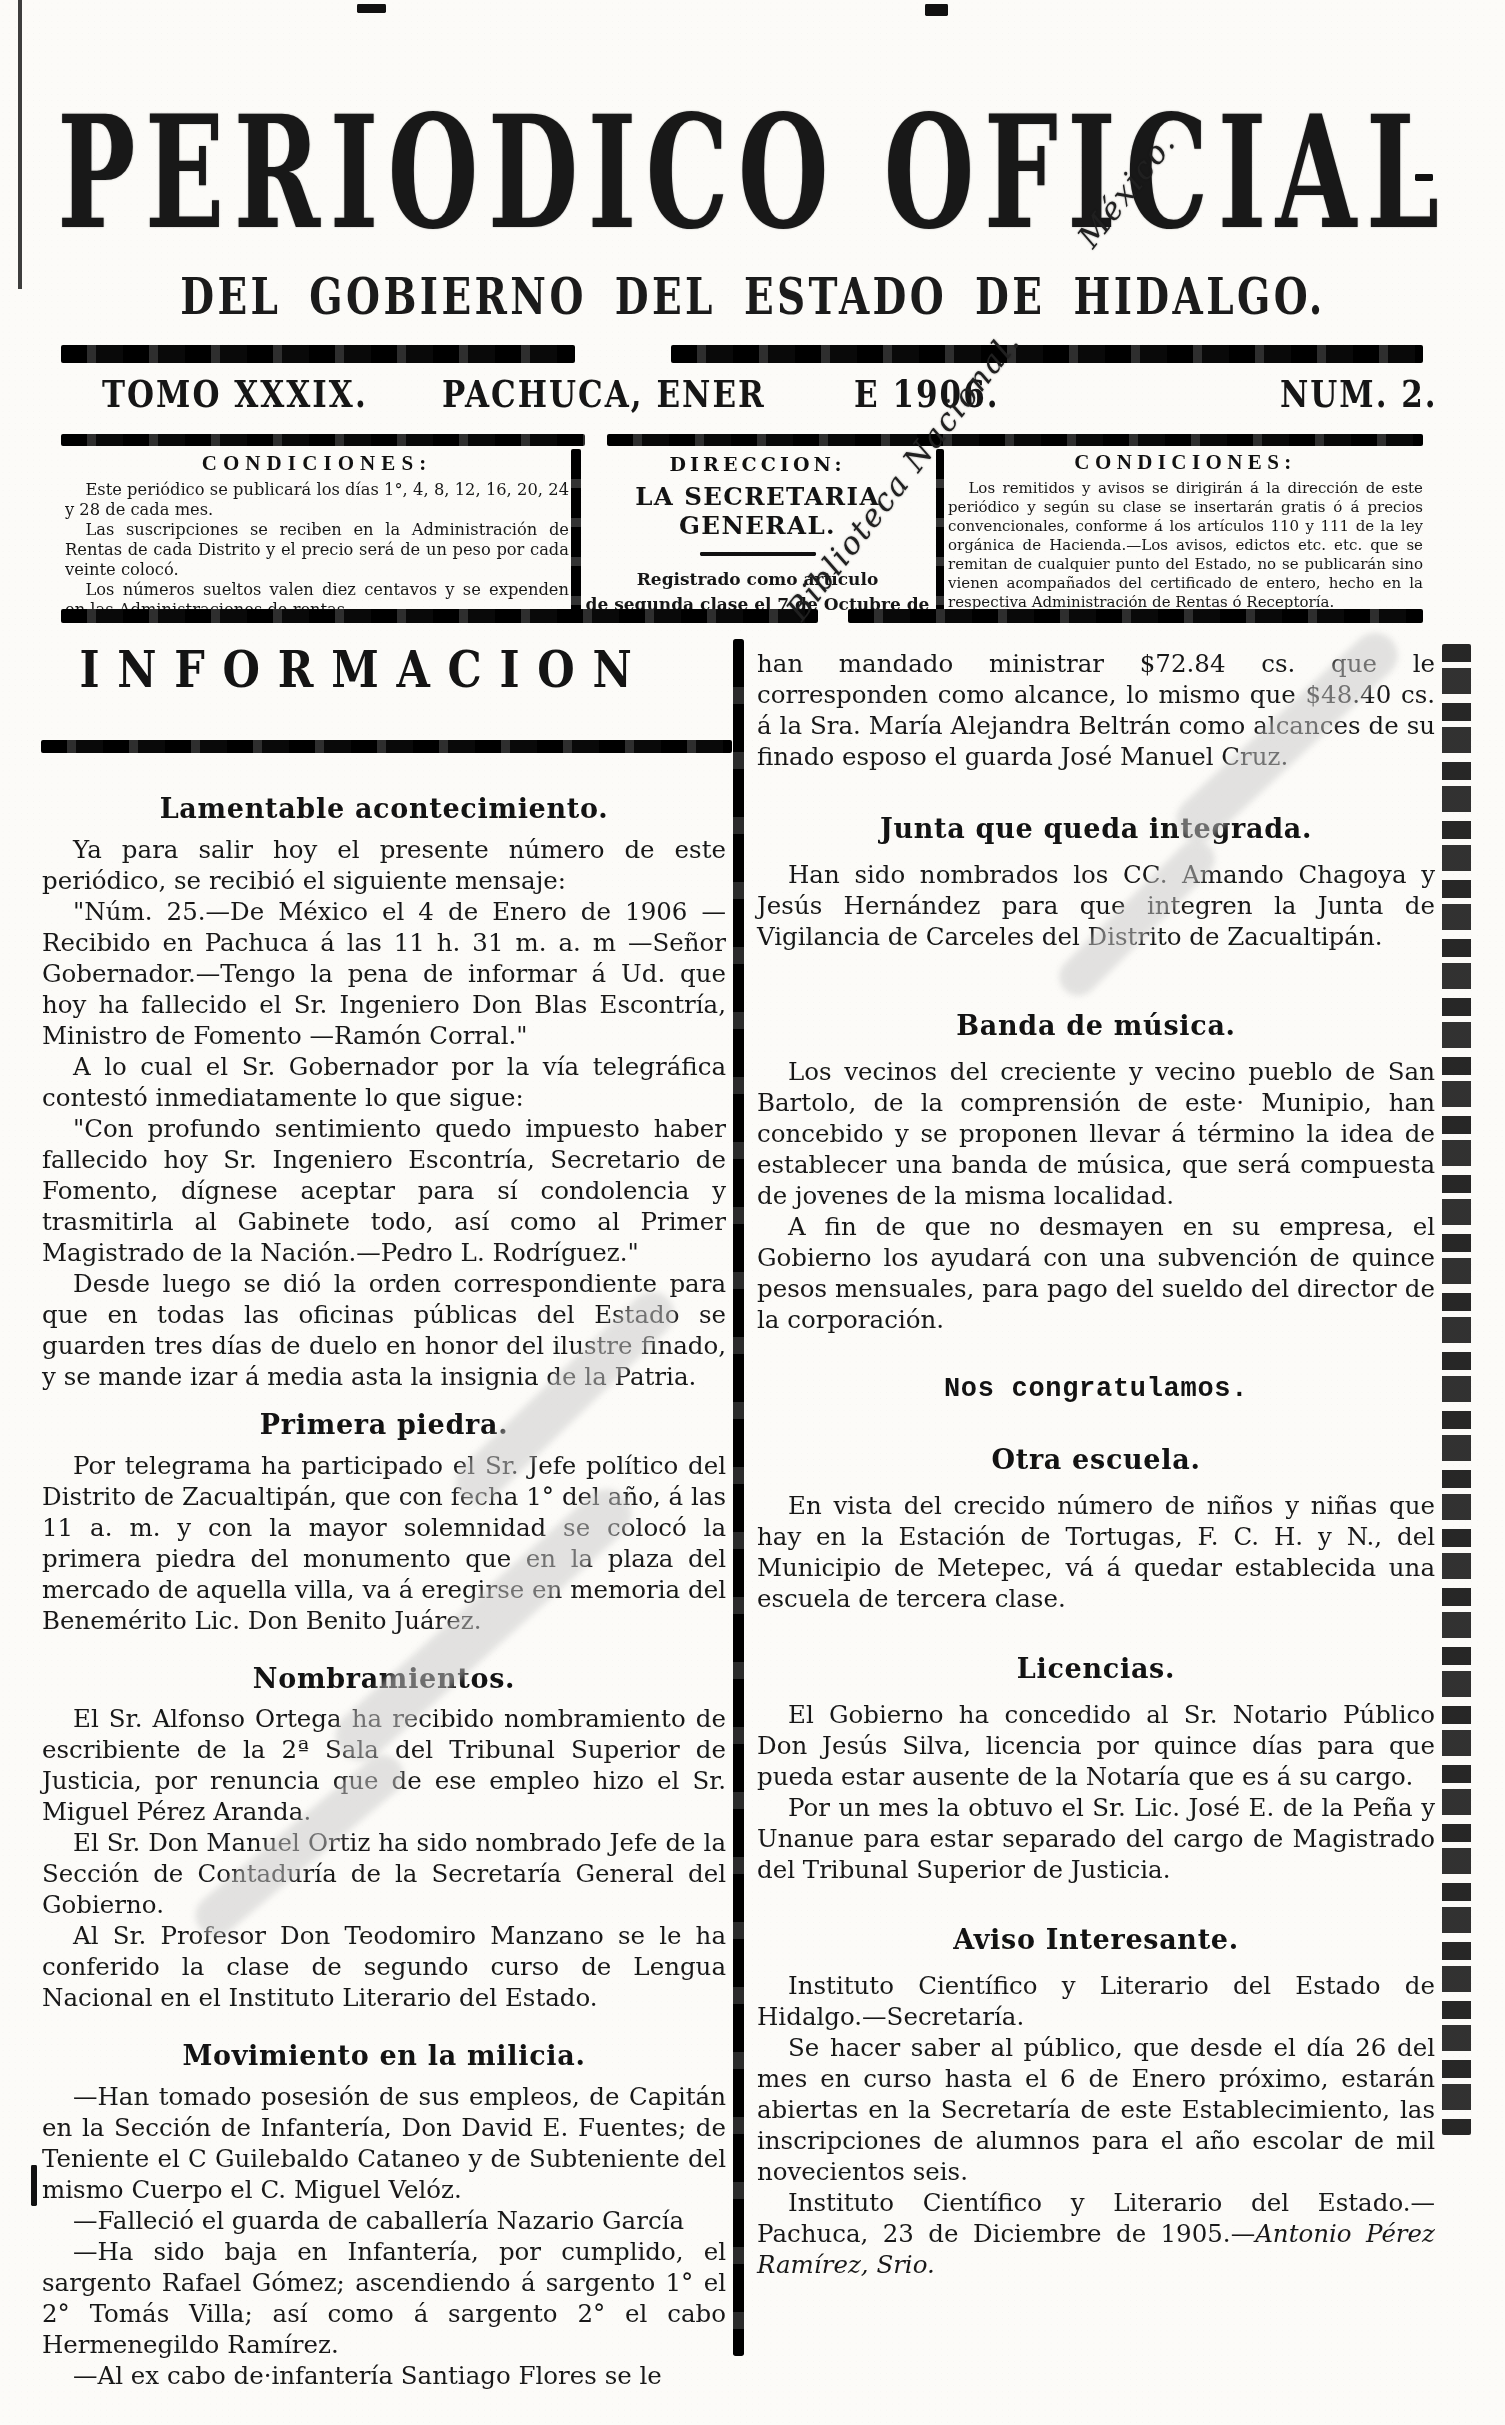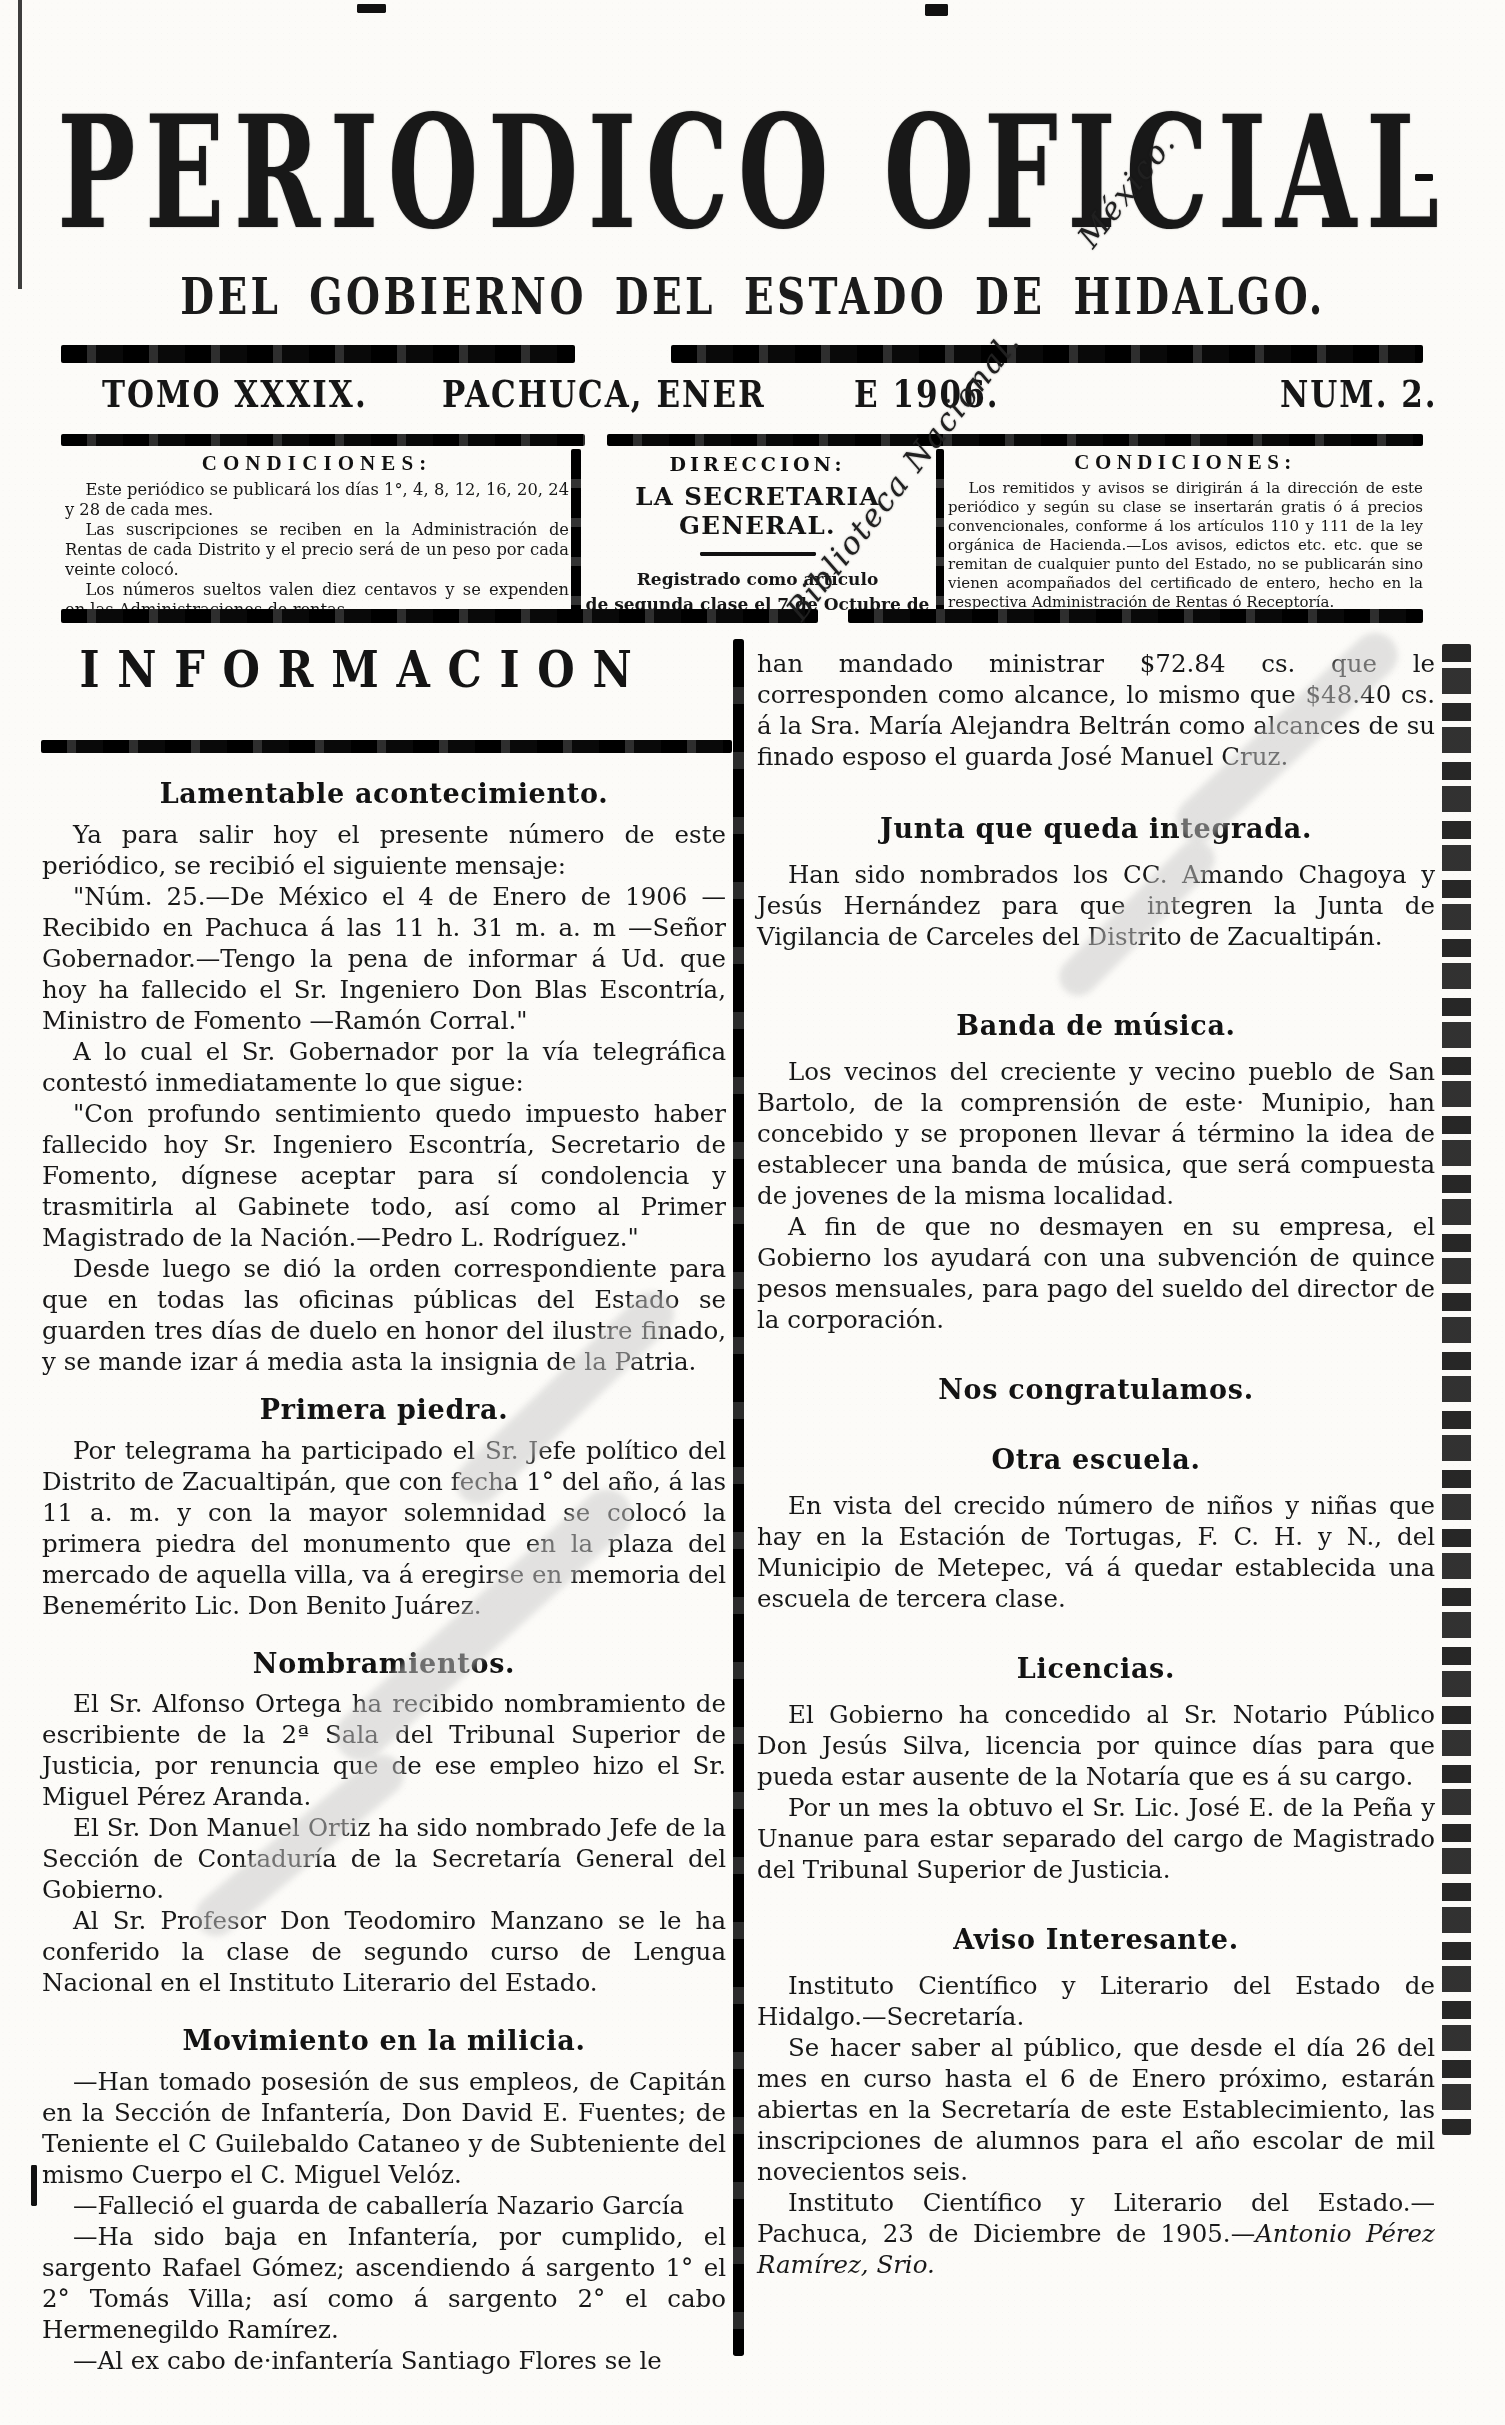--- a/index.html
+++ b/index.html
@@ -157,21 +157,21 @@
 
   <div class="hrule" style="left:61px;top:609px;width:757px;height:14.3px;"></div>
   <div class="hrule" style="left:848px;top:609px;width:575px;height:14.3px;"></div>
 
   <div class="info-head">INFORMACION</div>
   <div class="hrule" style="left:41px;top:740px;width:691px;height:13px;"></div>
 
   <div class="col-divider"></div>
 
   <div class="col col-left">
-    <h3 class="art-title" style="margin-top:7px;">Lamentable acontecimiento.</h3>
+    <h3 class="art-title" style="margin-top:22px;">Lamentable acontecimiento.</h3>
     <p class="body-p">Ya para salir hoy el presente número de este periódico, se recibió el siguiente mensaje:</p>
     <p class="body-p">"Núm. 25.—De México el 4 de Enero de 1906 — Recibido en Pachuca á las 11 h. 31 m. a. m —Señor Gobernador.—Tengo la pena de informar á Ud. que hoy ha fallecido el Sr. Ingeniero Don Blas Escontría, Ministro de Fomento —Ramón Corral."</p>
     <p class="body-p">A lo cual el Sr. Gobernador por la vía telegráfica contestó inmediatamente lo que sigue:</p>
     <p class="body-p">"Con profundo sentimiento quedo impuesto haber fallecido hoy Sr. Ingeniero Escontría, Secretario de Fomento, dígnese aceptar para sí condolencia y trasmitirla al Gabinete todo, así como al Primer Magistrado de la Nación.—Pedro L. Rodríguez."</p>
     <p class="body-p">Desde luego se dió la orden correspondiente para que en todas las oficinas públicas del Estado se guarden tres días de duelo en honor del ilustre finado, y se mande izar á media asta la insignia de la Patria.</p>
 
     <h3 class="art-title">Primera piedra.</h3>
     <p class="body-p">Por telegrama ha participado el Sr. Jefe político del Distrito de Zacualtipán, que con fecha 1° del año, á las 11 a. m. y con la mayor solemnidad se colocó la primera piedra del monumento que en la plaza del mercado de aquella villa, va á eregirse en memoria del Benemérito Lic. Don Benito Juárez.</p>
 
     <h3 class="art-title" style="margin-top:27px;">Nombramientos.</h3>
@@ -189,21 +189,21 @@
   <div class="col col-right">
     <p class="body-p no-indent">han mandado ministrar $72.84 cs. que le corresponden como alcance, lo mismo que $48.40 cs. á la Sra. María Alejandra Beltrán como alcances de su finado esposo el guarda José Manuel Cruz.</p>
 
     <h3 class="art-title" style="margin-top:41px;text-align:center;">Junta que queda integrada.</h3>
     <p class="body-p">Han sido nombrados los CC. Amando Chagoya y Jesús Hernández para que integren la Junta de Vigilancia de Carceles del Distrito de Zacualtipán.</p>
 
     <h3 class="art-title" style="margin-top:58px;">Banda de música.</h3>
     <p class="body-p">Los vecinos del creciente y vecino pueblo de San Bartolo, de la comprensión de este· Munipio, han concebido y se proponen llevar á término la idea de establecer una banda de música, que será compuesta de jovenes de la misma localidad.</p>
     <p class="body-p">A fin de que no desmayen en su empresa, el Gobierno los ayudará con una subvención de quince pesos mensuales, para pago del sueldo del director de la corporación.</p>
 
-    <h3 class="art-title" style="margin-top:39px;">Nos congratulamos.</h3>
+    <h3 class="art-title" style="margin-top:39px;font-family:Liberation Mono, monospace;">Nos congratulamos.</h3>
 
     <h3 class="art-title" style="margin-top:39px;">Otra escuela.</h3>
     <p class="body-p">En vista del crecido número de niños y niñas que hay en la Estación de Tortugas, F. C. H. y N., del Municipio de Metepec, vá á quedar establecida una escuela de tercera clase.</p>
 
     <h3 class="art-title" style="margin-top:39px;">Licencias.</h3>
     <p class="body-p">El Gobierno ha concedido al Sr. Notario Público Don Jesús Silva, licencia por quince días para que pueda estar ausente de la Notaría que es á su cargo.</p>
     <p class="body-p">Por un mes la obtuvo el Sr. Lic. José E. de la Peña y Unanue para estar separado del cargo de Magistrado del Tribunal Superior de Justicia.</p>
 
     <h3 class="art-title" style="margin-top:39px;">Aviso Interesante.</h3>
     <p class="body-p">Instituto Científico y Literario del Estado de Hidalgo.—Secretaría.</p>

